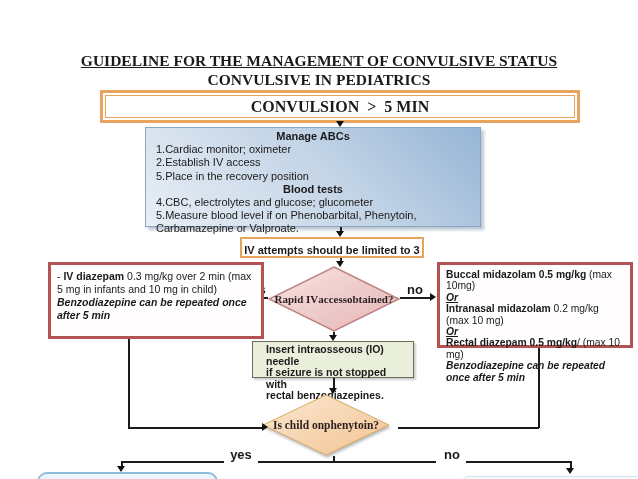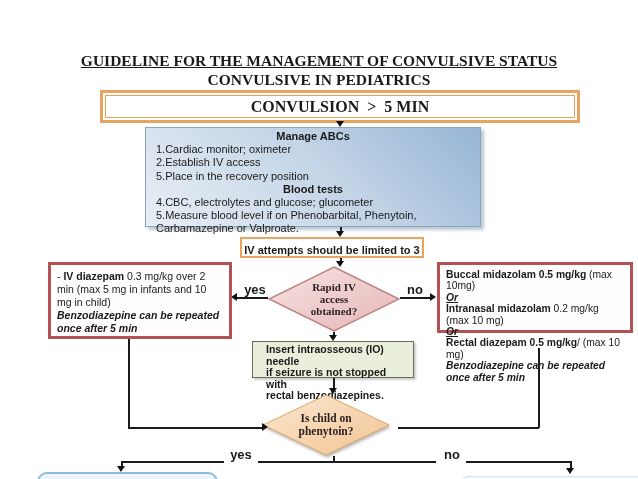--- a/index.html
+++ b/index.html
@@ -20,31 +20,31 @@
   .abc{left:145px;top:127px;width:336px;height:100px;box-sizing:border-box;
        border:1px solid #8aa5c0;background:linear-gradient(225deg,#96b5d6 0%,#c3d4e6 45%,#e8eef5 100%);
        box-shadow:3px 3px 3px #bcc8d4;padding:2px 10px;font-size:11px;line-height:13.2px;}
   .abc .hd{text-align:center;font-weight:bold;}
   
   .ivbox{left:240px;top:237px;width:184px;height:21px;box-sizing:border-box;border:2px solid #E8A35E;
          background:#fff;display:flex;align-items:flex-end;justify-content:center;
          font-weight:bold;font-size:11px;}
   
   .redbox{box-sizing:border-box;border:3px solid #B25252;background:#fffdfd;font-size:10.5px;line-height:13px;}
-  .redbox.lft{left:48px;top:262px;width:184px;height:77px;padding:5px 6px;}
-  .redbox.rgt{left:437px;top:262px;width:196px;height:71px;padding:4px 6px;font-size:10.3px;line-height:11.4px;}
+  .redbox.lft{left:48px;top:262px;width:216px;height:77px;padding:5px 6px;}
+  .redbox.rgt{left:437px;top:262px;width:196px;height:86px;padding:4px 6px;font-size:10.3px;line-height:11.4px;}
   .b{font-weight:bold;}
   .note{font-weight:bold;font-style:italic;}
   .or{font-weight:bold;font-style:italic;text-decoration:underline;}
   
   .green{left:252px;top:341px;width:162px;height:37px;box-sizing:border-box;background:#EAEFDC;
          border:1px solid #6b6b58;box-shadow:2px 2px 2px #cccccc;padding:2px 13px;
          font-weight:bold;font-size:10.5px;line-height:11.5px;}
   
-  .dtext{position:absolute;left:0;top:0;width:100%;height:100%;display:flex;flex-direction:column;
+  .dtext{position:absolute;left:0;top:0;width:100%;height:100%;display:flex;flex-direction:row;
          align-items:center;justify-content:center;font-weight:bold;color:#2a1e1e;text-align:center;}
   .d1text{font-size:11px;line-height:12px;}
   .d2text{font-size:11.5px;line-height:13px;}
   
   .hl{background:#1b1b1b;height:1.5px;}
   .vl{background:#1b1b1b;width:1.5px;}
   .ah{width:0;height:0;}
   .ah.down{border-left:4.5px solid transparent;border-right:4.5px solid transparent;border-top:6.5px solid #111;}
   .ah.left{border-top:4.5px solid transparent;border-bottom:4.5px solid transparent;border-right:6.5px solid #111;}
   .ah.right{border-top:4.5px solid transparent;border-bottom:4.5px solid transparent;border-left:6.5px solid #111;}

